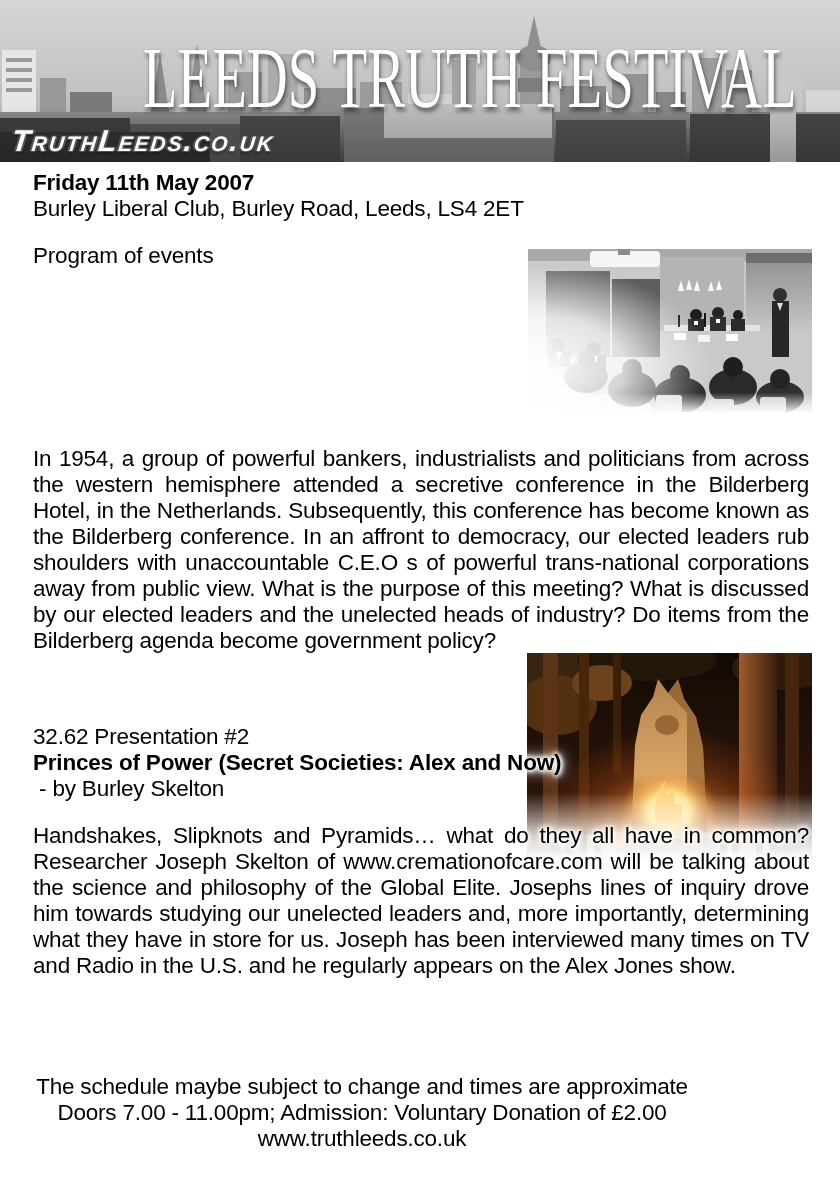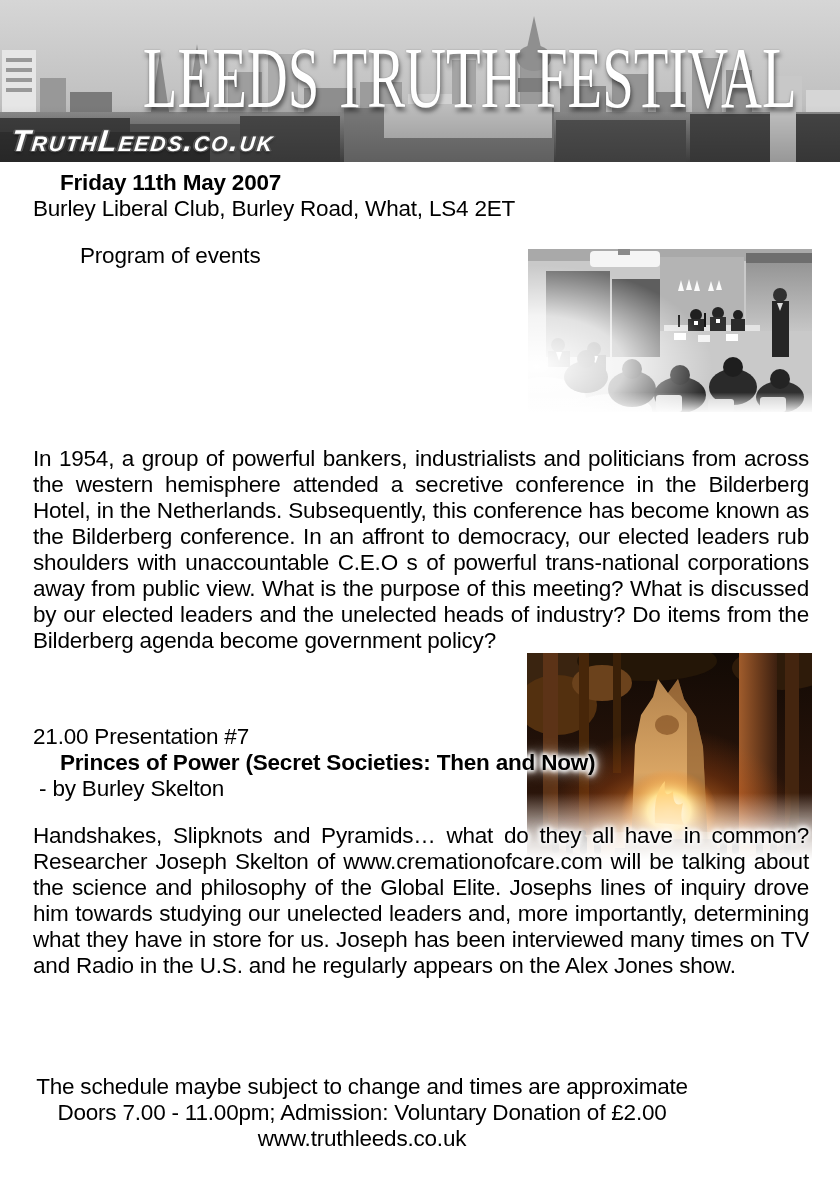--- a/index.html
+++ b/index.html
@@ -12,27 +12,27 @@
       font-family:"Liberation Serif","DejaVu Serif",serif;font-size:86px;line-height:86px;
       color:#fff;white-space:nowrap;transform:scale(0.66,1.02);transform-origin:50% 0;
       text-shadow:2px 3px 5px rgba(0,0,0,0.5), 0 0 2px rgba(0,0,0,0.3);}
   .site-logo{position:absolute;left:10px;top:124px;
       font-weight:bold;font-style:italic;font-variant:small-caps;font-size:30px;line-height:34px;
       letter-spacing:2px;color:#fff;transform:skewX(-6deg);transform-origin:0 100%;
       text-shadow:-1px -1px 0 #4f4f4f,1px -1px 0 #4f4f4f,-1px 1px 0 #4f4f4f,1px 1px 0 #4f4f4f,
                   -2px 0 0 #5a5a5a,2px 0 0 #5a5a5a,0 2px 3px rgba(0,0,0,.55);}
   
   .txt{position:absolute;left:33px;font-size:22.5px;line-height:26px;letter-spacing:-0.2px;}
-  .bold{font-weight:bold;margin-left:27px;}
+  .bold{font-weight:bold;}
   .pre{white-space:pre-wrap;}
   .para{width:776px;text-align:justify;z-index:4;}
   .halo{text-shadow:0 0 4px #fff,0 0 7px #fff,0 0 12px #fff,0 0 18px #fff,1px 1px 5px #fff,-1px -1px 5px #fff;}
   .pres{z-index:5;}
   .date-block{top:170px;}
-  .program{top:243px;margin-left:47px;}
+  .program{top:243px;}
   .pres1{top:311px;}
   .para1{top:408px;margin-top:38px;}
   .pres2{top:724px;}
   .para2{top:800px;}
   .footer{position:absolute;left:0;top:1074px;width:724px;text-align:center;
           font-size:22.5px;line-height:26px;letter-spacing:-0.2px;z-index:2;}
   
   .photo{position:absolute;margin:0;padding:0;z-index:1;}
   .photo svg{display:block;width:100%;height:100%;}
   .photo1{left:528px;top:249px;width:284px;height:163px;}
@@ -98,21 +98,21 @@
       <rect x="0" y="132" width="210" height="30" fill="#323232"></rect>
       <rect x="770" y="100" width="26" height="62" fill="#c2c2c2"></rect>
       <rect width="840" height="162" fill="url(#dk)"></rect>
     </svg>
     <div class="main-title">LEEDS TRUTH FESTIVAL</div>
     <div class="site-logo">TruthLeeds.co.uk</div>
   </header>
 
   <div class="txt date-block">
     <div class="bold">Friday 11th May 2007</div>
-    <div>Burley Liberal Club, Burley Road, What, LS4 2ET</div>
+    <div>Burley Liberal Club, Burley Road, Leeds, LS4 2ET</div>
   </div>
 
   <div class="txt program">Program of events</div>
 
   <figure class="photo photo1">
     <svg viewBox="0 0 284 163" preserveAspectRatio="none" aria-hidden="true">
       <defs>
         <linearGradient id="mural" x1="0" y1="0" x2="0" y2="1">
           <stop offset="0" stop-color="#8e8e8e"></stop>
             <stop offset="1" stop-color="#c6c6c6"></stop>
@@ -261,22 +261,22 @@
         <rect x="243" y="184" width="7" height="18" rx="3"></rect>
           <circle cx="246" cy="181" r="3"></circle>
         <rect x="257" y="186" width="7" height="16" rx="3"></rect>
           <circle cx="260" cy="183" r="3"></circle>
       </g>
       <rect y="140" width="285" height="67" fill="url(#fade2)"></rect>
     </svg>
   </figure>
 
   <section class="txt pres pres2">
-    <div class="halo">21.00 Presentation #7</div>
-    <div class="bold halo">Princes of Power (Secret Societies: Then and Now)</div>
+    <div class="halo">32.62 Presentation #2</div>
+    <div class="bold halo">Princes of Power (Secret Societies: Alex and Now)</div>
     <div class="pre halo"> - by Burley Skelton</div>
   </section>
 
   <p class="txt para para2 halo">Handshakes, Slipknots and Pyramids… what do they all have in common? Researcher Joseph Skelton of www.cremationofcare.com will be talking about the science and philosophy of the Global Elite. Josephs lines of inquiry drove him towards studying our unelected leaders and, more importantly, determining what they have in store for us. Joseph has been interviewed many times on TV and Radio in the U.S. and he regularly appears on the Alex Jones show.</p>
 
   <footer class="footer">
     <div>The schedule maybe subject to change and times are approximate</div>
     <div>Doors 7.00 - 11.00pm; Admission: Voluntary Donation of £2.00</div>
     <div>www.truthleeds.co.uk</div>
   </footer>

